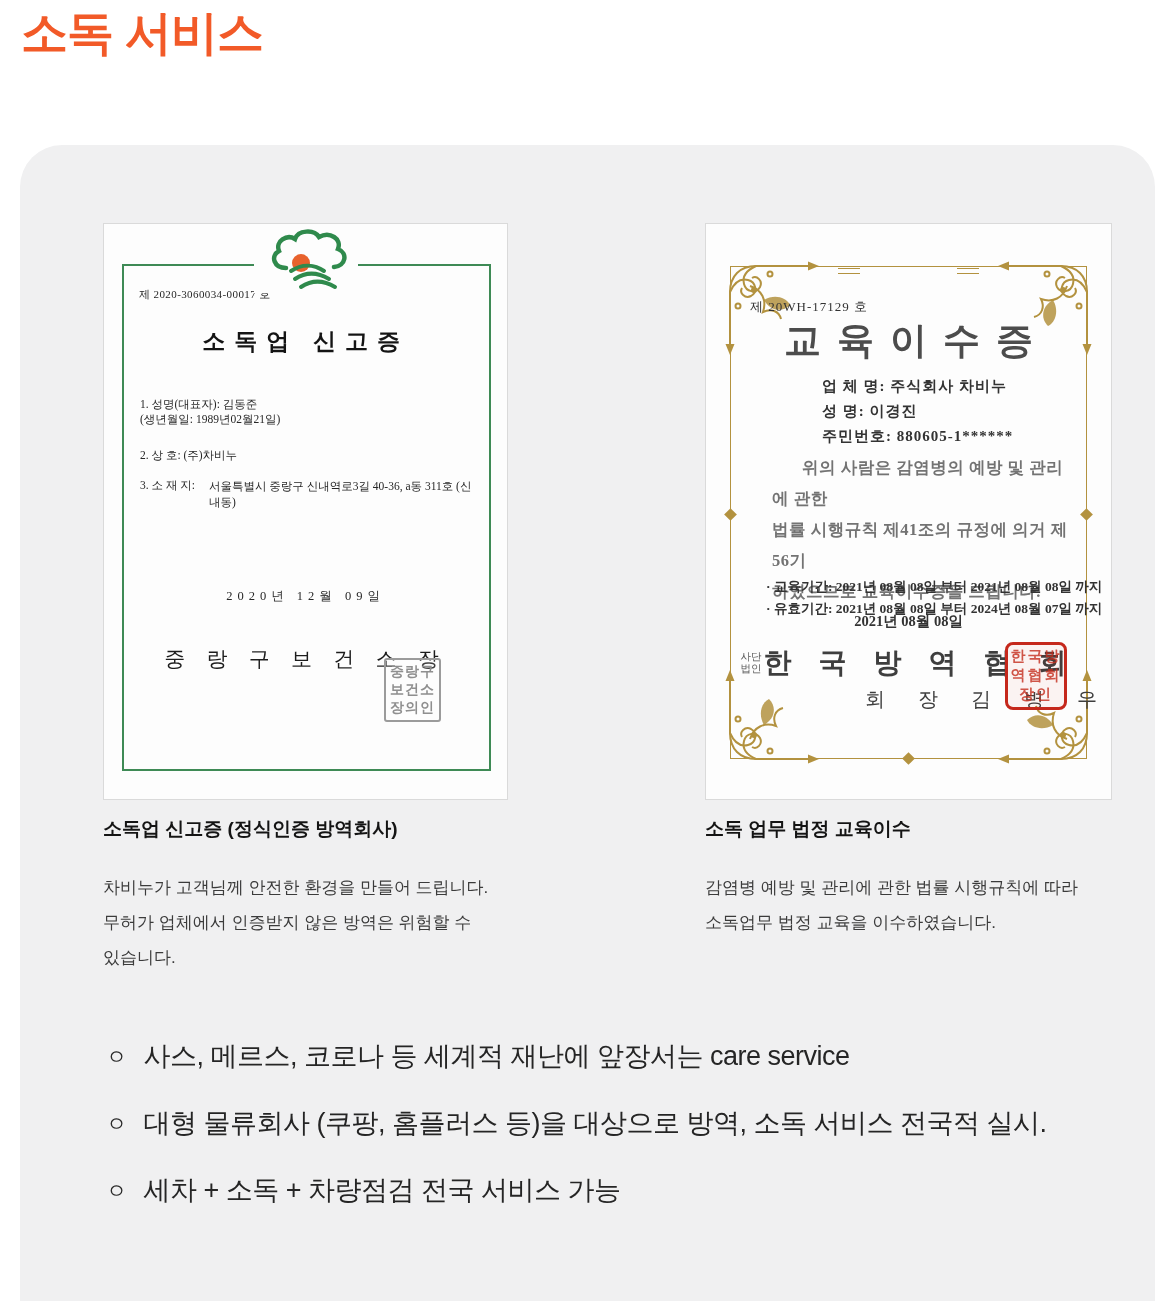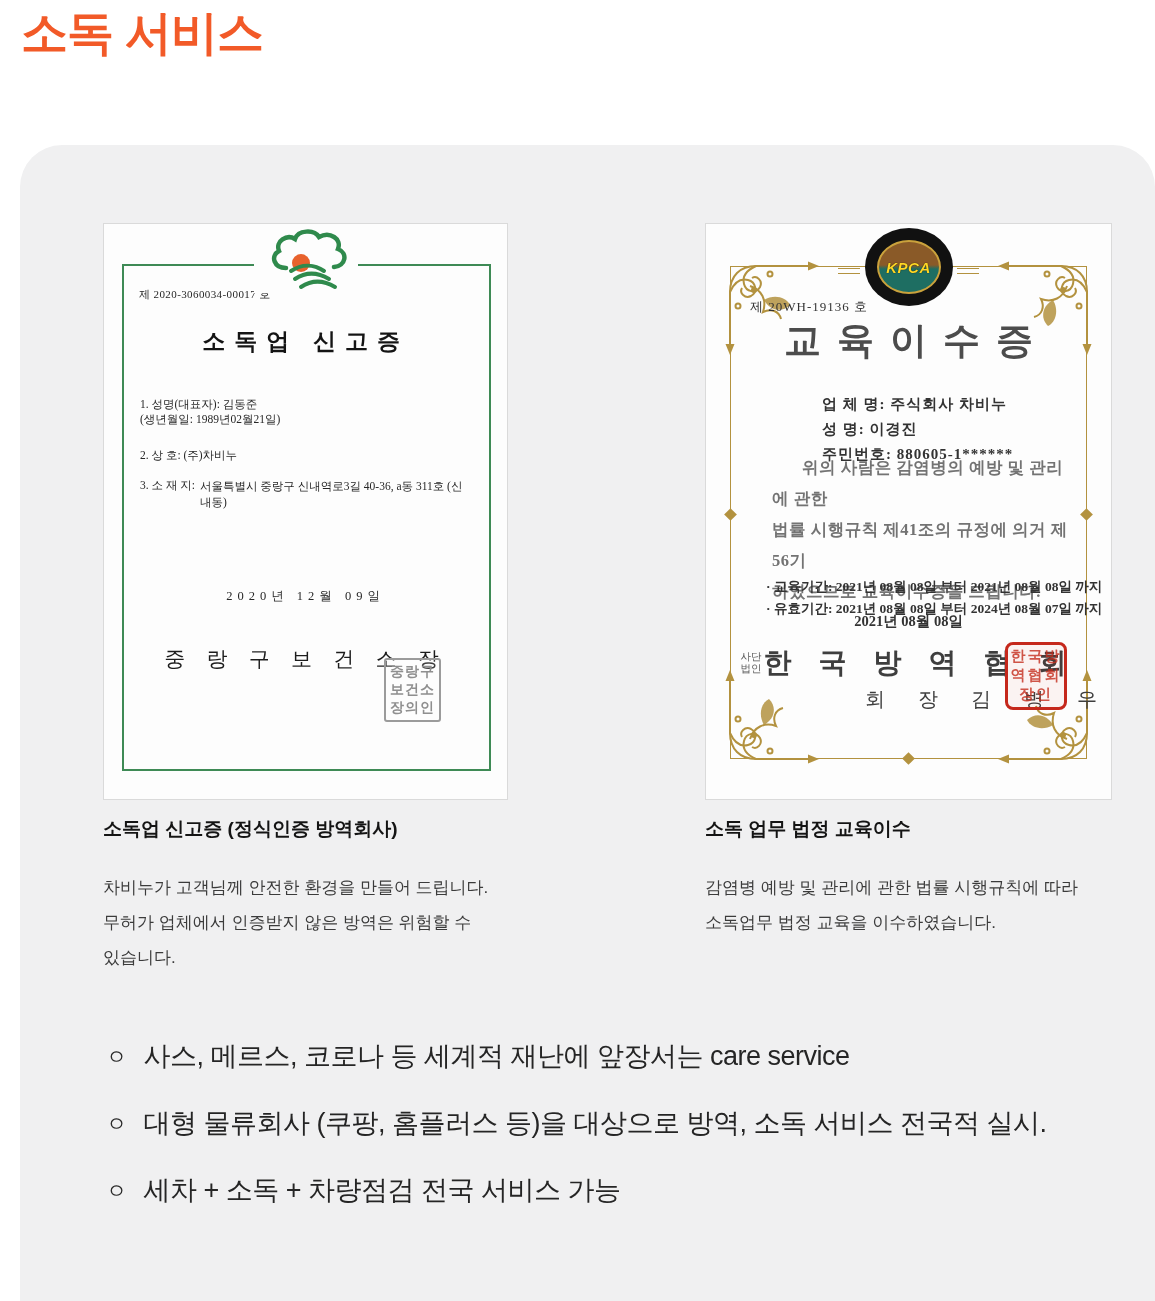--- a/index.html
+++ b/index.html
@@ -28,21 +28,21 @@
   .ldoc-border{position:absolute;top:40px;left:18px;right:16px;bottom:28px;border:2px solid #3e8a55;}
   .ldoc-logo{position:absolute;top:3px;left:50%;transform:translateX(-50%);
     width:104px;height:66px;background:#fdfdfd;z-index:2;display:flex;justify-content:center;}
   .ldoc-no{position:absolute;top:63px;left:35px;font-size:11px;letter-spacing:.4px;}
   .ldoc-title{position:absolute;top:102px;left:0;width:100%;text-align:center;
     font-size:23px;font-weight:600;letter-spacing:9px;color:#141414;}
   .ldoc-line{position:absolute;left:36px;right:28px;font-size:11.5px;}
   .ldoc-f1{top:173px;display:flex;justify-content:space-between;flex-direction:column;}
   .ldoc-f2{top:224px;}
   .ldoc-f3{top:254px;display:flex;}
-  .ldoc-f3 .lbl{white-space:nowrap;margin-right:5px;}
+  .ldoc-f3 .lbl{white-space:nowrap;margin-right:14px;}
   .ldoc-f3 .val{width:268px;line-height:16px;}
   .ldoc-body{position:absolute;top:302px;left:27px;right:25px;font-size:11.5px;line-height:25px;}
   .ldoc-body .l1{display:block;text-indent:10px;}
   .ldoc-body .l2{display:block;}
   .ldoc-date{position:absolute;top:364px;left:0;width:100%;text-align:center;
     font-size:12.5px;letter-spacing:5px;}
   .ldoc-issuer{position:absolute;top:421px;left:0;width:100%;text-align:center;
     font-size:21px;letter-spacing:8px;color:#1c1c1c;}
   .ldoc-stamp{position:absolute;top:398px;left:280px;width:57px;height:64px;box-sizing:border-box;
     border:2px solid #9b9b9b;border-radius:3px;background:rgba(255,255,255,0.15);
@@ -68,21 +68,21 @@
     display:flex;align-items:center;justify-content:center;}
   .kpca-inner{width:64px;height:54px;border-radius:50%;
     border:2px solid #caa23c;box-sizing:border-box;
     background:linear-gradient(#8a5a28 0 46%,#1e6e62 54% 100%);
     display:flex;align-items:center;justify-content:center;}
   .kpca-label{color:#ffd825;font-weight:bold;font-style:italic;font-size:15px;letter-spacing:.5px;
     text-shadow:0 0 1px #000;font-family:"Liberation Sans",sans-serif;}
   .rdoc-no{position:absolute;top:74px;left:44px;font-size:13px;letter-spacing:1px;color:#333;}
   .rdoc-title{position:absolute;top:92px;left:0;width:100%;text-align:center;
     font-size:37px;font-weight:bold;letter-spacing:16px;text-indent:16px;color:#4c4c4c;}
-  .rdoc-fields{position:absolute;top:168px;left:116px;font-size:15px;font-weight:bold;
+  .rdoc-fields{position:absolute;top:150px;left:116px;font-size:15px;font-weight:bold;
     line-height:25px;letter-spacing:1px;color:#333;}
   .rdoc-body{position:absolute;top:228px;left:66px;right:36px;font-size:16.5px;font-weight:bold;
     line-height:31px;letter-spacing:.5px;color:#737373;}
   .rdoc-body .l1{display:block;text-indent:30px;}
   .rdoc-body span{display:block;}
   .rdoc-periods{position:absolute;top:352px;left:60px;font-size:13.5px;font-weight:bold;
     line-height:22px;color:#333;}
   .rdoc-date{position:absolute;top:388px;left:0;width:100%;text-align:center;
     font-size:14.5px;font-weight:bold;color:#333;}
   .rdoc-issuer{position:absolute;top:420px;left:0;width:100%;}
@@ -189,26 +189,21 @@
             <use href="#flourish"></use>
           </svg>
         <svg class="corner bl">
             <use href="#flourish"></use>
           </svg>
         <span class="diamond dl"></span>
         <span class="diamond dr"></span>
         <span class="diamond db"></span>
         <span class="flank fl"></span>
         <span class="flank fr"></span>
-        <div class="kpca">
-          <div class="kpca-inner">
-            <span class="kpca-label">KPCA</span>
-          </div>
-        </div>
-        <div class="rdoc-no">제 20WH-19136 호</div>
+        <div class="rdoc-no">제 20WH-17129 호</div>
         <div class="rdoc-title">교육이수증</div>
         <div class="rdoc-fields">
           <div>업 체 명: 주식회사 차비누</div>
           <div>성     명: 이경진</div>
           <div>주민번호: 880605-1******</div>
         </div>
         <div class="rdoc-body">
           <span class="l1">위의 사람은 감염병의 예방 및 관리에 관한</span>
           <span>법률 시행규칙 제41조의 규정에 의거 제56기</span>
           <span>하였으므로 교육이수증을 드립니다.</span>

